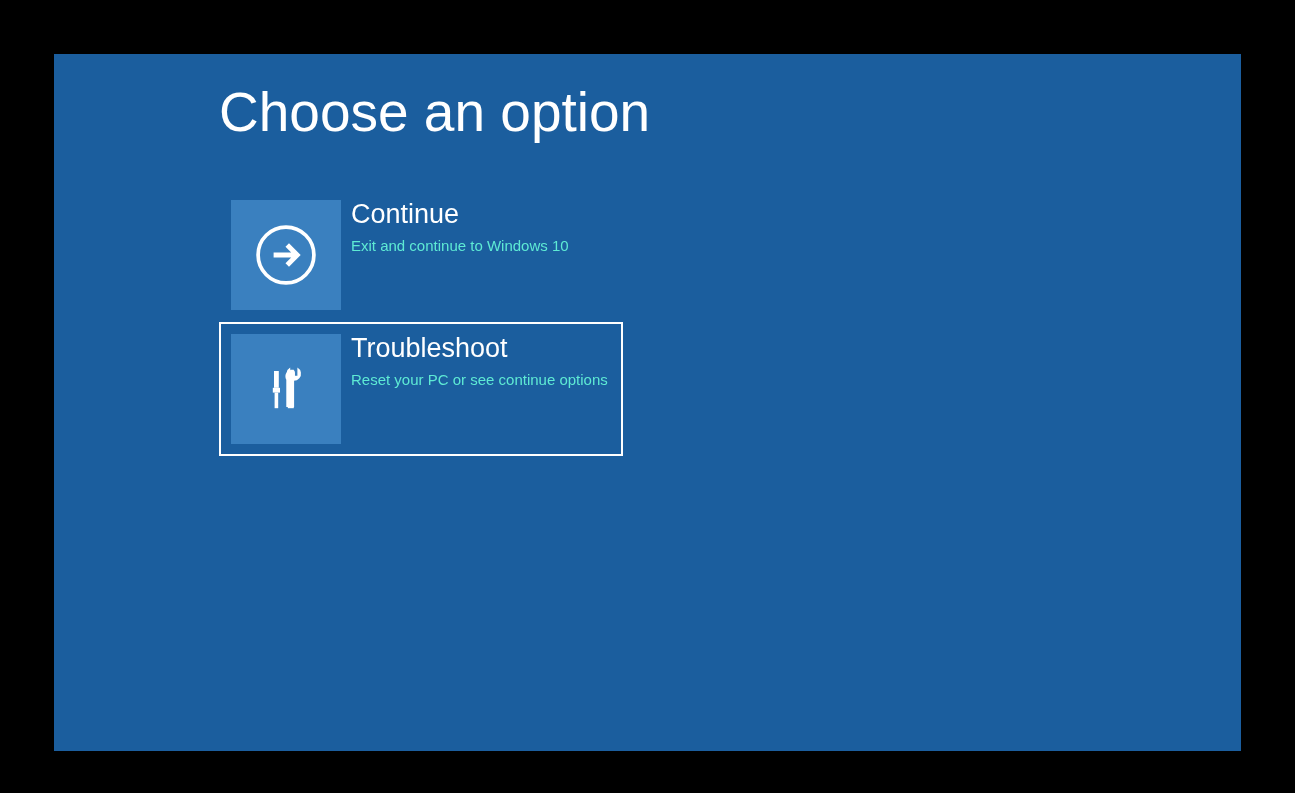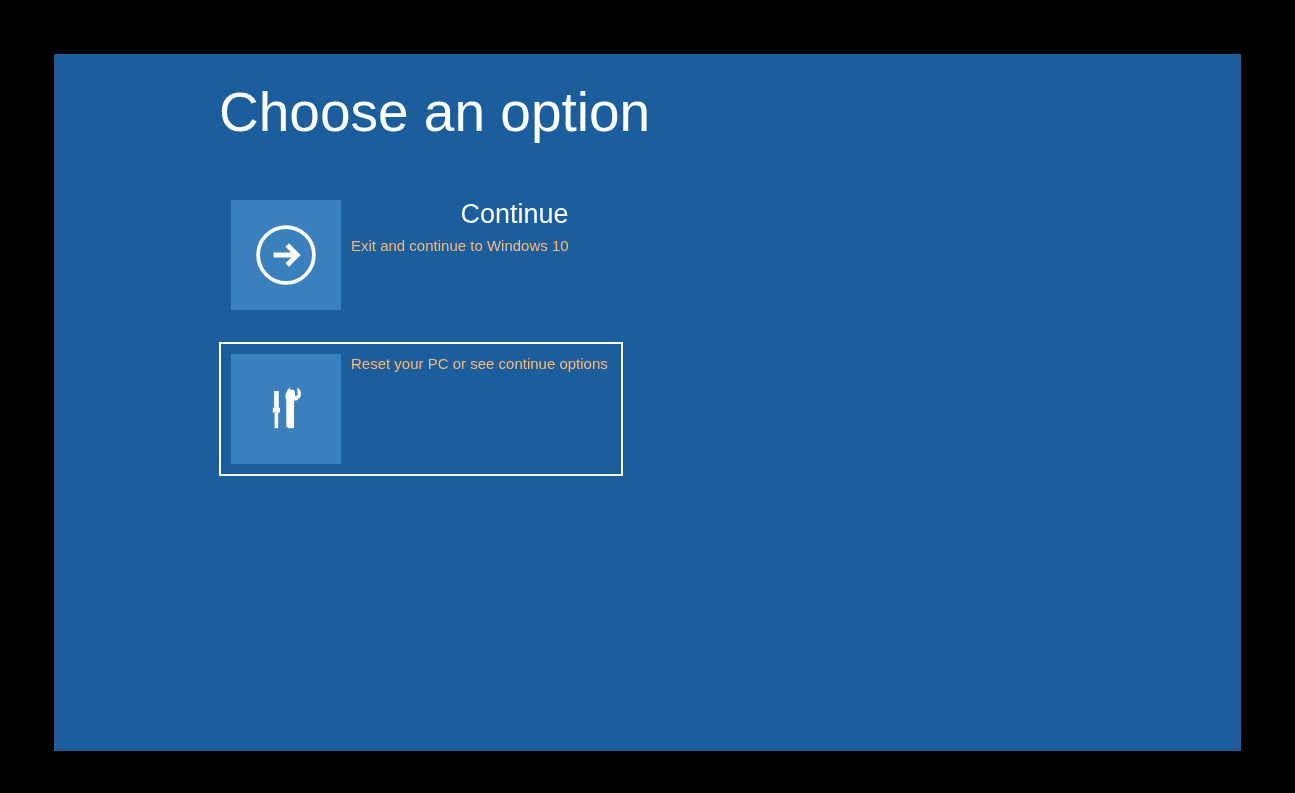--- a/index.html
+++ b/index.html
@@ -31,22 +31,20 @@
     .title {
       font-size: 55px;
       font-weight: 300;
       letter-spacing: 0px;
       margin-bottom: 44px;
       color: #fff;
     }
     .options {
       display: flex;
       flex-direction: column;
-      gap: 20px;
-      text-align: right;
     }
     .option {
       display: flex;
       width: 404px;
       border: 2px solid transparent;
       padding: 10px;
       align-items: flex-start;
       cursor: default;
     }
     .option.selected {
@@ -71,21 +69,21 @@
     .option-title {
       font-size: 27px;
       font-weight: 300;
       color: #fff;
       line-height: 1.1;
       margin-bottom: 6px;
     }
     .option-subtitle {
       font-size: 15px;
       font-weight: 400;
-      color: #fdba74;
+      color: #5eead4;
       line-height: 1.3;
     }
   </style>
 </head>
 <body>
 
 <div class="outer-frame">
   <div class="screen">
     <h1 class="title">Choose an option</h1>
 
@@ -111,20 +109,21 @@
             <rect x="30" y="20" width="8" height="28" fill="#fff"></rect>
             <rect x="28" y="48" width="12" height="8" fill="#fff"></rect>
             <rect x="31" y="56" width="6" height="26" fill="#fff"></rect>
 
             <path d="M 60 18 C 54 18 49 23 49 29 C 49 31 49.5 33 50.5 34.5 L 50.5 80 L 63.5 80 L 63.5 34.5 C 64.5 33 65 31 65 29 C 65 23 66 18 60 18 Z M 57 18 L 57 30 L 63 30 L 63 18 Z" fill="#fff"></path>
             <path d="M 57 14 a 12 12 0 1 0 12 0 l 0 14 l -12 0 z" fill="#fff"></path>
             <rect x="53" y="32" width="10" height="50" fill="#fff"></rect>
           </svg>
         </div>
         <div class="option-text">
+          <div class="option-title">Troubleshoot</div>
           <div class="option-subtitle">Reset your PC or see continue options</div>
         </div>
       </div>
 
 
     </div>
   </div>
 </div>
 
 </body></html>

